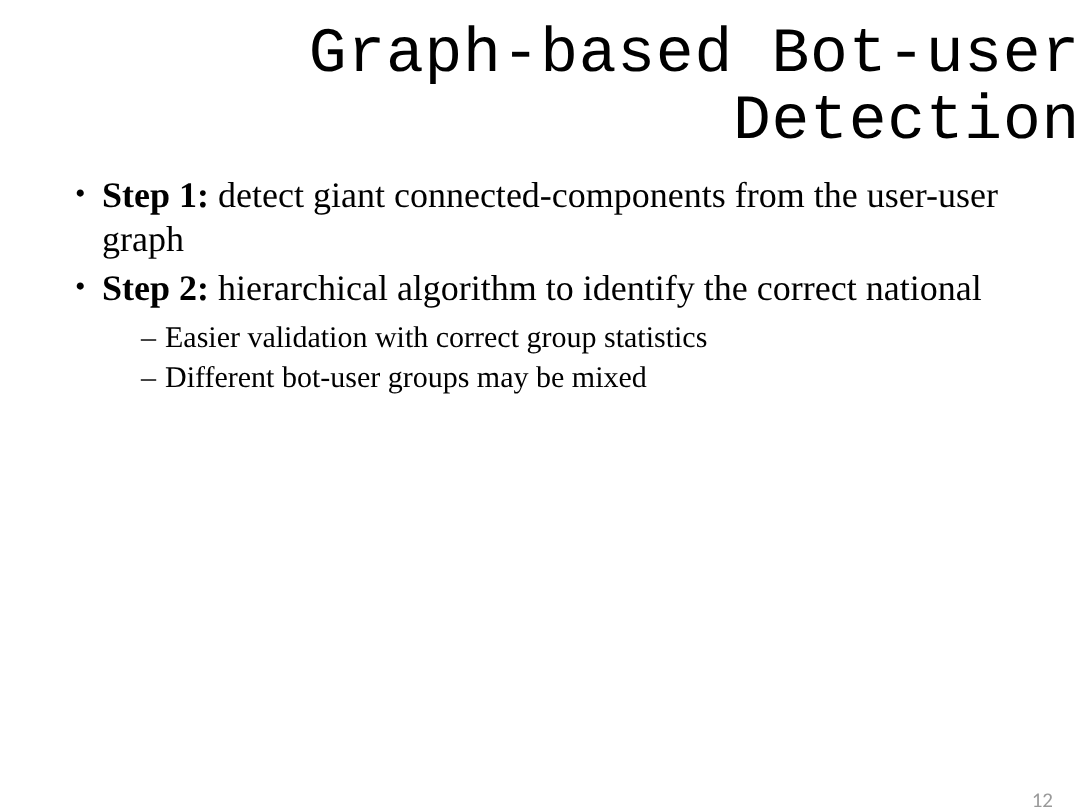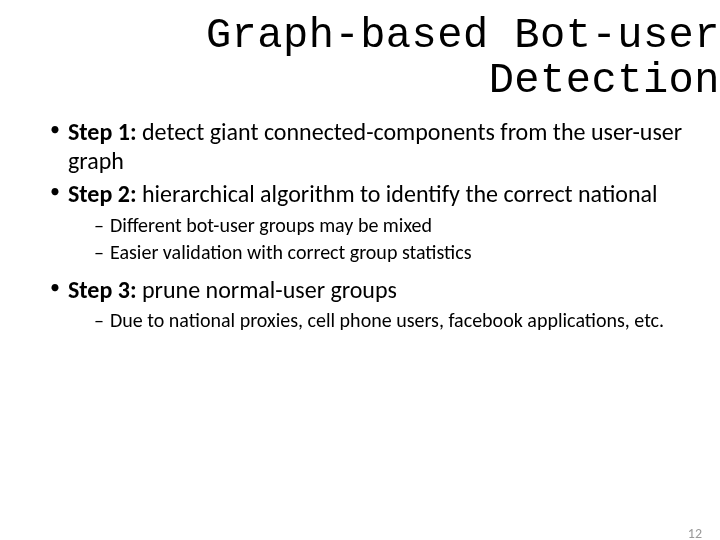--- a/index.html
+++ b/index.html
@@ -28,20 +28,21 @@
     letter-spacing: 0.5px;
     margin: 14px 0 12px 0;
   }
   .content {
     padding: 0 30px 0 30px;
   }
   ul.top {
     list-style: none;
     margin: 0;
     padding: 0 0 0 20px;
+    font-family: Liberation Serif, serif;
   }
   ul.top > li {
     position: relative;
     font-size: 24px;
     line-height: 1.22;
     margin-bottom: 4px;
     padding-left: 18px;
   }
   ul.top > li::before {
     content: "•";
@@ -87,29 +88,23 @@
   <div class="content">
     <ul class="top">
 
       <li>
         <span class="bold">Step 1:</span><span> detect giant connected-components from the user-user graph</span>
       </li>
 
       <li>
         <span class="bold">Step 2:</span><span> hierarchical algorithm to identify the correct national</span>
         <ul class="sub">
+          <li>Easier validation with correct group statistics</li>
           <li>Different bot-user groups may be mixed</li>
-          <li>Easier validation with correct group statistics</li>
         </ul>
       </li>
 
-      <li>
-        <span class="bold">Step 3:</span><span> prune normal-user groups</span>
-        <ul class="sub">
-          <li>Due to national proxies, cell phone users, facebook applications, etc.</li>
-        </ul>
-      </li>
 
     </ul>
   </div>
 
   <div class="pagenum">12</div>
 </div>
 
 </body></html>

